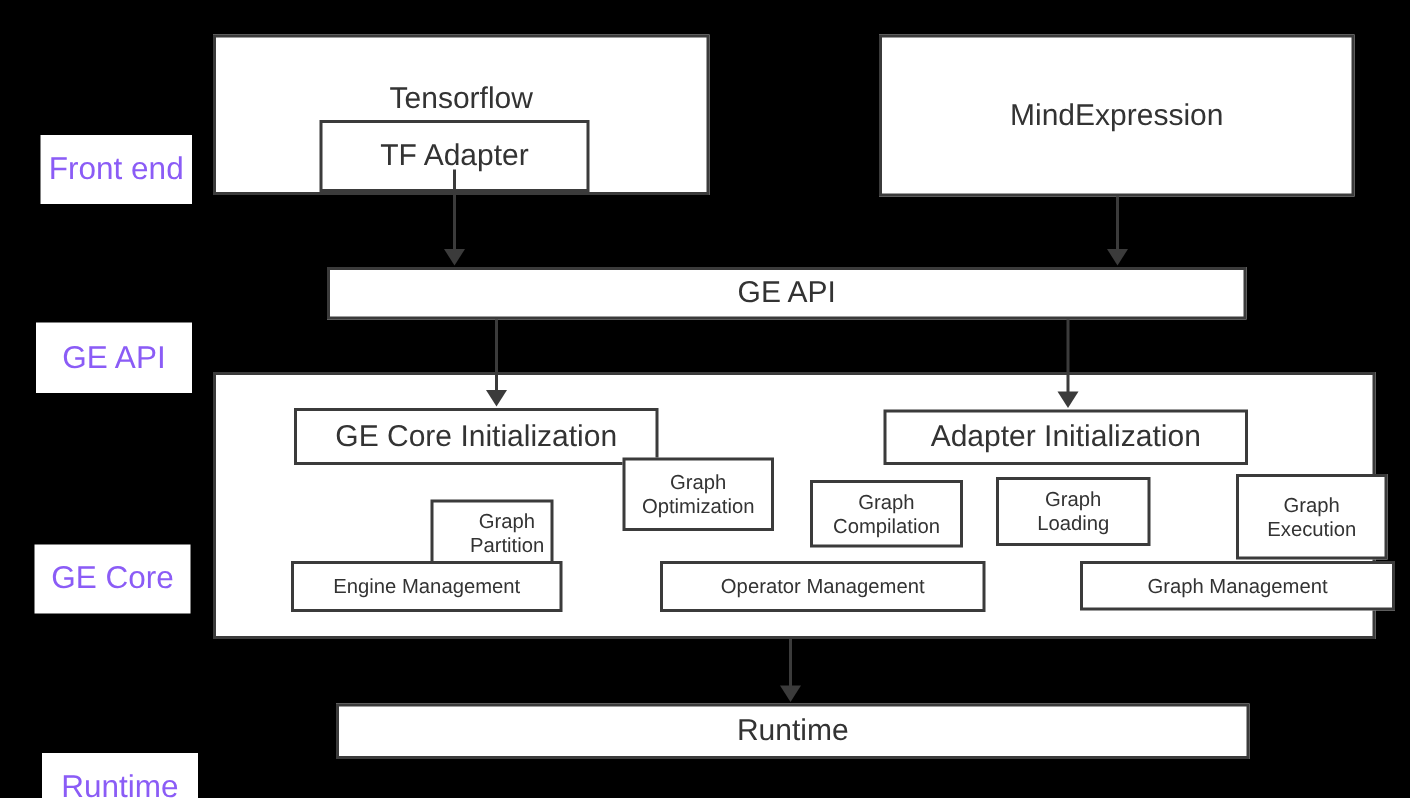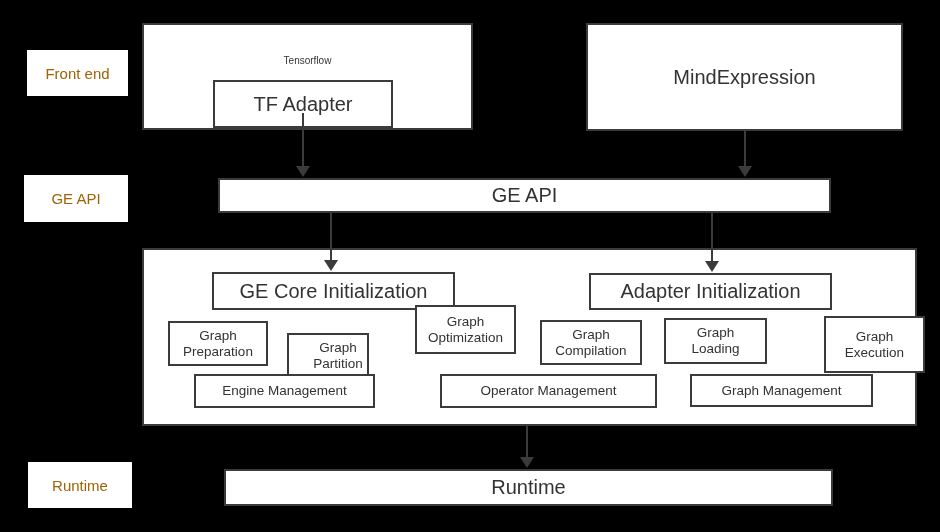--- a/index.html
+++ b/index.html
@@ -12,25 +12,26 @@
     width: 940px;
     height: 532px;
     background: #000000;
     font-family: "Liberation Sans", "DejaVu Sans", sans-serif;
     color: #333333;
     overflow: hidden;
   }
   .side-label {
     position: absolute;
     background: #ffffff;
-    color: #a16207;
+    color: #8b5cf6;
     display: flex;
     align-items: center;
     justify-content: center;
-    font-size: 15px;
+    font-size: 21px;
+    margin-top: 40px;
   }
   .box {
     position: absolute;
     background: #ffffff;
     border: 2px solid #3b3b3b;
     box-sizing: border-box;
     color: #333333;
   }
   .centered {
     display: flex;
@@ -39,21 +40,21 @@
     text-align: center;
     font-size: 20px;
     line-height: 1.15;
   }
   .top-label {
     position: absolute;
     left: 0;
     right: 0;
     top: 30px;
     text-align: center;
-    font-size: 10px;
+    font-size: 20px;
   }
   .module {
     font-size: 13.5px;
     padding: 0 6px;
   }
   .arrow {
     position: absolute;
     width: 14px;
     z-index: 5;
   }
@@ -83,63 +84,63 @@
   #lbl-ge-core   { left: 23px;  top: 323px; width: 104px; height: 46px; }
   #lbl-runtime   { left: 28px;  top: 462px; width: 104px; height: 46px; }
 
   #tensorflow-box     { left: 142px; top: 23px;  width: 331px; height: 107px; }
   #tf-adapter-box     { left: 69px;  top: 55px;  width: 180px; height: 48px; }
   #mindexpression-box { left: 586px; top: 23px;  width: 317px; height: 108px; }
 
   #ge-api-bar  { left: 218px; top: 178px; width: 613px; height: 35px; }
 
   #ge-core-box { left: 142px; top: 248px; width: 775px; height: 178px; }
-  #ge-core-init { left: 68px;  top: 22px; width: 243px; height: 38px; }
+  #ge-core-init { left: 52px;  top: 22px; width: 243px; height: 38px; }
   #session-init { left: 445px; top: 23px; width: 243px; height: 37px; }
   #module-0 { left: 24px;  top: 71px; width: 100px; height: 45px; }
   #module-1 { left: 143px; top: 83px; width: 82px; height: 45px; padding-left: 26px; }
   #module-2 { left: 271px; top: 55px; width: 101px; height: 49px; }
   #module-3 { left: 396px; top: 70px; width: 102px; height: 45px; }
   #module-4 { left: 520px; top: 68px; width: 103px; height: 46px; }
   #module-5 { left: 680px; top: 66px; width: 101px; height: 57px; }
   #mgmt-0 { left: 50px;  top: 124px; width: 181px; height: 34px; }
   #mgmt-1 { left: 296px; top: 124px; width: 217px; height: 34px; }
-  #mgmt-2 { left: 546px; top: 124px; width: 183px; height: 33px; }
+  #mgmt-2 { left: 576px; top: 124px; width: 210px; height: 33px; }
 
   #runtime-bar { left: 224px; top: 469px; width: 609px; height: 37px; }
 
   #arrow-tf-to-geapi      { left: 296px; top: 113px; height: 64px; }
   #arrow-me-to-geapi      { left: 738px; top: 131px; height: 46px; }
   #arrow-geapi-to-coreinit{ left: 324px; top: 213px; height: 58px; }
   #arrow-geapi-to-session { left: 705px; top: 213px; height: 59px; }
   #arrow-gecore-to-runtime{ left: 520px; top: 426px; height: 42px; }
 </style>
 </head>
 <body>
 
 <div class="canvas">
 
   <div class="side-label" id="lbl-front-end">Front end</div>
   <div class="side-label" id="lbl-ge-api">GE API</div>
+  <div class="side-label" id="lbl-ge-core">GE Core</div>
   <div class="side-label" id="lbl-runtime">Runtime</div>
 
   <div class="box" id="tensorflow-box">
     <div class="top-label">Tensorflow</div>
     <div class="box centered" id="tf-adapter-box">TF Adapter</div>
   </div>
 
   <div class="box centered" id="mindexpression-box">MindExpression</div>
 
   <div class="box centered" id="ge-api-bar">GE API</div>
 
   <div class="box" id="ge-core-box">
     <div class="box centered" id="ge-core-init">GE Core Initialization</div>
     <div class="box centered" id="session-init">Adapter Initialization</div>
 
-    <div class="box centered module" id="module-0">Graph Preparation</div>
     <div class="box centered module" id="module-1">Graph Partition</div>
     <div class="box centered module" id="module-2">Graph Optimization</div>
     <div class="box centered module" id="module-3">Graph Compilation</div>
     <div class="box centered module" id="module-4">Graph Loading</div>
     <div class="box centered module" id="module-5">Graph Execution</div>
 
     <div class="box centered module" id="mgmt-0">Engine Management</div>
     <div class="box centered module" id="mgmt-1">Operator Management</div>
     <div class="box centered module" id="mgmt-2">Graph Management</div>
   </div>

